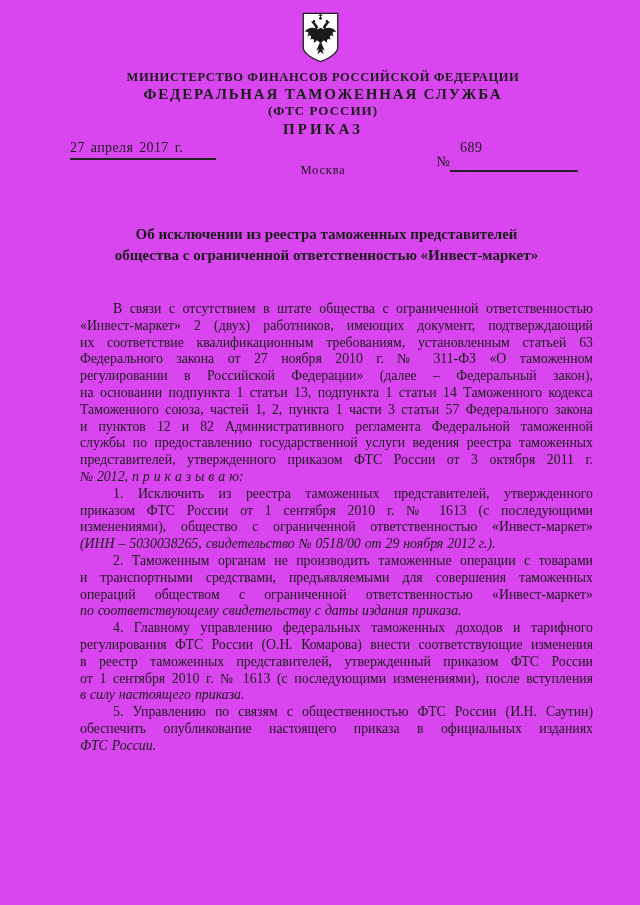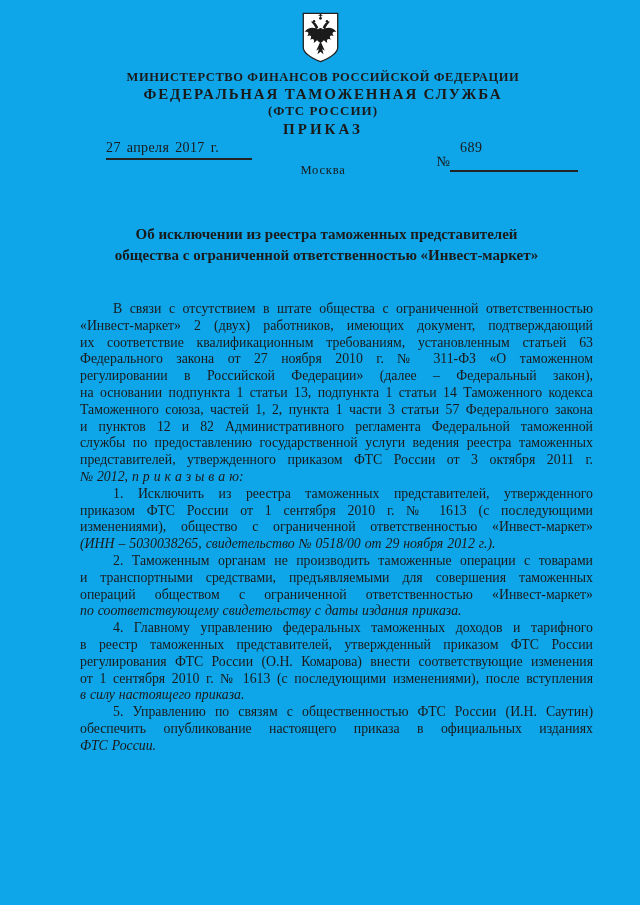--- a/index.html
+++ b/index.html
@@ -1,40 +1,40 @@
 <!DOCTYPE html>
 <html lang="ru"><head>
 <meta charset="utf-8">
 <style>
   html, body { margin: 0; padding: 0; background: #ffffff; }
 
   .page {
     position: relative;
     width: 640px;
     height: 905px;
-    background: #0ea5e9;
+    background: #d946ef;
     font-family: "Liberation Serif", "DejaVu Serif", serif;
     color: #1a1a1a;
     overflow: hidden;
   }
 
   
   .emblem {
     position: absolute;
     left: 299px; top: 12px;
     width: 43px; height: 51px;
   }
   .hline { position: absolute; left: 6px; right: 0; text-align: center; white-space: nowrap; }
   .ministry   { top: 70px;  font-size: 12.5px; font-weight: bold; letter-spacing: 0.6px; }
   .agency     { top: 86px;  font-size: 15px;   font-weight: bold; letter-spacing: 1.8px; }
   .agency-abbr{ top: 103px; font-size: 13px;   font-weight: bold; letter-spacing: 1px; }
   .doc-type   { top: 121px; font-size: 15px;   font-weight: bold; letter-spacing: 3px; }
   .city       { top: 163px; font-size: 12.5px; letter-spacing: 0.8px; }
 
-  .date-number-row { position: absolute; top: 140px; left: 70px; right: 62px; height: 20px; font-size: 14px; margin-left: 36px; }
+  .date-number-row { position: absolute; top: 140px; left: 70px; right: 62px; height: 20px; font-size: 14px; }
   .date-field {
     position: absolute; left: 0; top: 0;
     width: 146px; padding-bottom: 2px;
     border-bottom: 2px solid #232323;
     letter-spacing: 0.4px; word-spacing: 2px;
     white-space: nowrap;
   }
   .number-field { position: absolute; right: 0; top: 0; white-space: nowrap; }
   .num-label { display: inline-block; vertical-align: bottom; padding-bottom: 2px; }
   .num-ul {
@@ -129,22 +129,22 @@
         <div class="tline tline-last">(ИНН – 5030038265, свидетельство № 0518/00 от 29 ноября 2012 г.).</div>
       </div>
     <div class="para">
         <div class="tline">2. Таможенным органам не производить таможенные операции с товарами</div>
         <div class="tline">и транспортными средствами, предъявляемыми для совершения таможенных</div>
         <div class="tline">операций обществом с ограниченной ответственностью «Инвест-маркет»</div>
         <div class="tline tline-last">по соответствующему свидетельству с даты издания приказа.</div>
       </div>
     <div class="para">
         <div class="tline">4. Главному управлению федеральных таможенных доходов и тарифного</div>
+        <div class="tline">регулирования ФТС России (О.Н. Комарова) внести соответствующие изменения</div>
         <div class="tline">в реестр таможенных представителей, утвержденный приказом ФТС России</div>
-        <div class="tline">регулирования ФТС России (О.Н. Комарова) внести соответствующие изменения</div>
         <div class="tline">от 1 сентября 2010 г. № 1613 (с последующими изменениями), после вступления</div>
         <div class="tline tline-last">в силу настоящего приказа.</div>
       </div>
     <div class="para">
         <div class="tline">5. Управлению по связям с общественностью ФТС России (И.Н. Саутин)</div>
         <div class="tline">обеспечить опубликование настоящего приказа в официальных изданиях</div>
         <div class="tline tline-last">ФТС России.</div>
       </div>
   </div>
 

